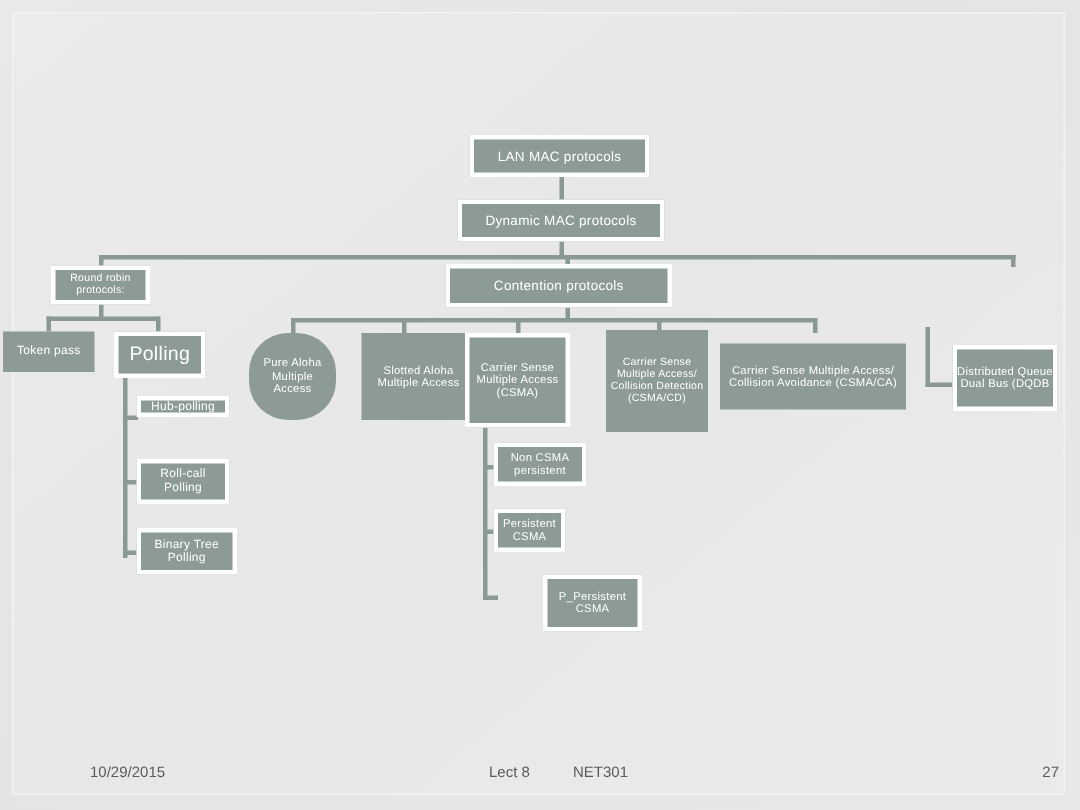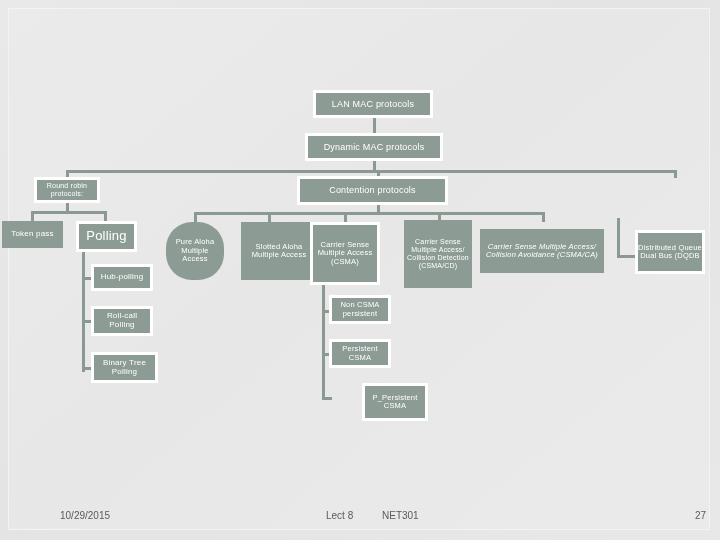--- a/index.html
+++ b/index.html
@@ -102,41 +102,41 @@
 
   <div class="box f7" style="left:34px;top:177px;width:66px;height:26px;">Round robin protocols:</div>
 
   <div class="box f9" style="left:297px;top:176px;width:151px;height:29px;">Contention protocols</div>
 
 
   <div class="box f8 nb" style="left:2px;top:221px;width:61px;height:27px;">Token pass</div>
 
   <div class="box f10" style="left:76px;top:221px;width:61px;height:31px;">Polling</div>
 
-  <div class="box f8" style="left:91px;top:264px;width:62px;height:27px;">Hub-polling</div>
+  <div class="box f8" style="left:91px;top:264px;width:62px;height:14px;">Hub-polling</div>
 
   <div class="box f8" style="left:91px;top:306px;width:62px;height:30px;">Roll-call Polling</div>
 
   <div class="box f8" style="left:91px;top:352px;width:67px;height:31px;">Binary Tree Polling</div>
 
   <div class="box f75 nb" style="left:166px;top:222px;width:58px;height:58px;border-radius:26px;">Pure Aloha Multiple Access</div>
 
   <div class="box f75 nb" style="left:241px;top:222px;width:76px;height:58px;">Slotted Aloha Multiple Access</div>
 
   <div class="box f75" style="left:310px;top:222px;width:70px;height:63px;">Carrier Sense Multiple Access (CSMA)</div>
 
   <div class="box f7 nb" style="left:404px;top:220px;width:68px;height:68px;">Carrier Sense Multiple Access/ Collision Detection (CSMA/CD)</div>
 
-  <div class="box f75 nb" style="left:480px;top:229px;width:124px;height:44px;font-style:italic;">Carrier Sense  Multiple Access/ Collision Avoidance (CSMA/CA)</div>
+  <div class="box f75 nb" style="left:480px;top:229px;width:124px;height:44px;">Carrier Sense  Multiple Access/ Collision Avoidance (CSMA/CA)</div>
 
   <div class="box f75" style="left:635px;top:230px;width:70px;height:44px;">Distributed Queue Dual Bus (DQDB</div>
 
   <div class="box f75" style="left:329px;top:295px;width:62px;height:29px;">Non CSMA persistent</div>
 
-  <div class="box f75" style="left:329px;top:339px;width:62px;height:29px;">Persistent CSMA</div>
+  <div class="box f75" style="left:329px;top:339px;width:48px;height:29px;">Persistent CSMA</div>
 
   <div class="box f75" style="left:326px;top:383px;width:66px;height:38px;margin-left:36px;">P_Persistent CSMA</div>
 
   <div id="footer">
     <span class="fdate">10/29/2015</span>
     <span class="flect">Lect 8</span>
     <span class="fnet">NET301</span>
     <span class="fpage">27</span>
   </div>
 </div>

